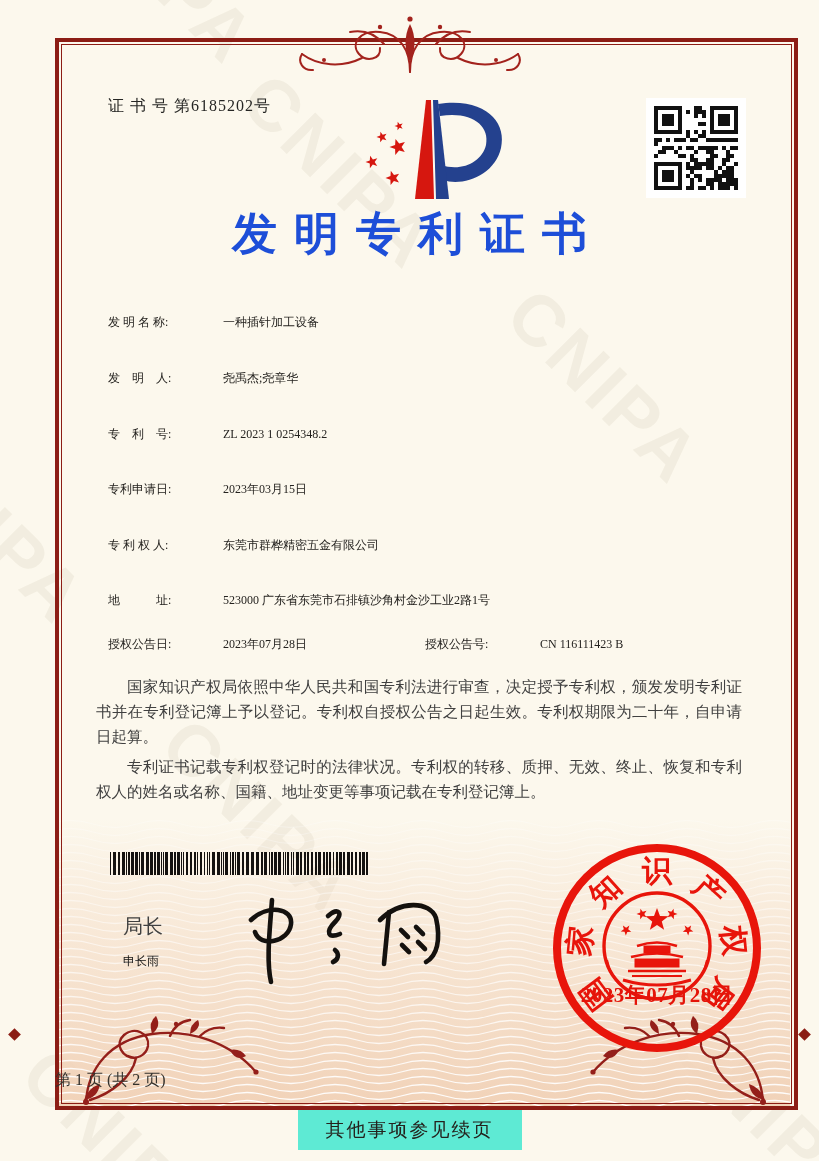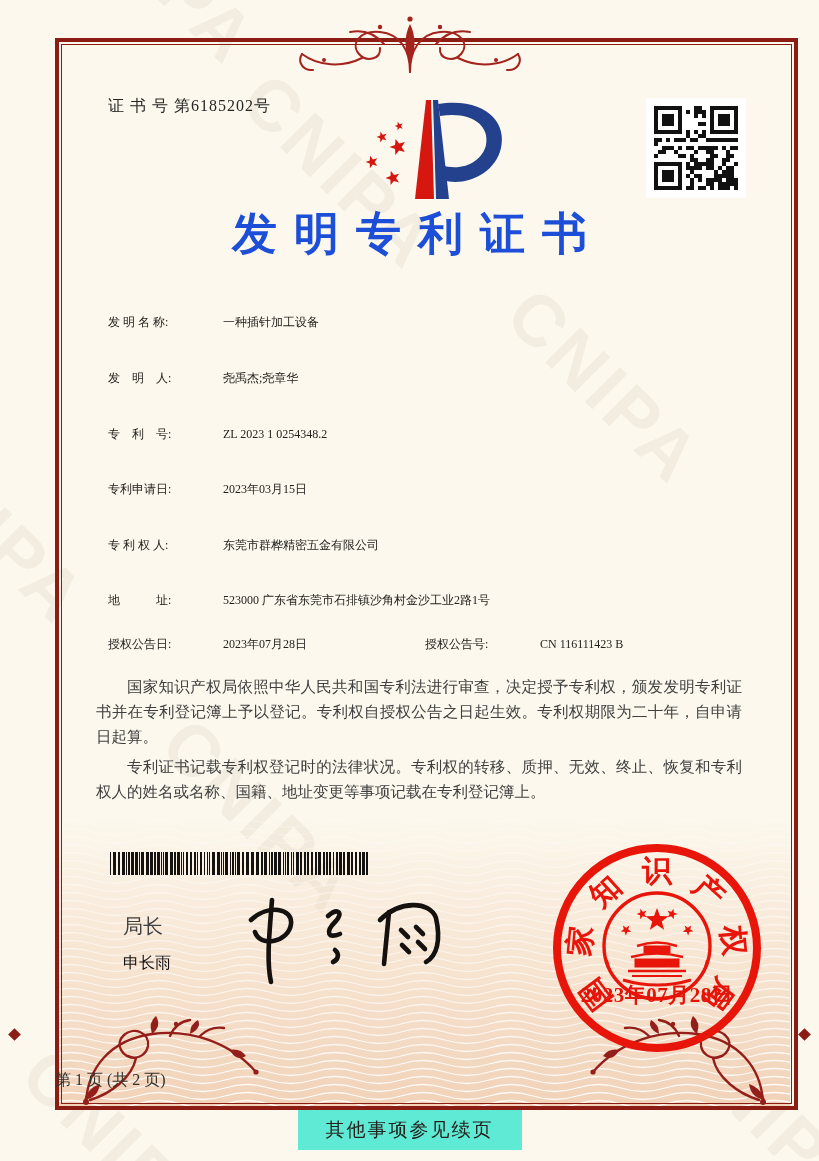--- a/index.html
+++ b/index.html
@@ -36,21 +36,21 @@
 
   #paras{position:absolute;left:96px;top:674px;width:646px;font-size:15.5px;line-height:25px;
          color:#404040;text-align:justify;z-index:5;}
   #paras p{margin:0 0 5px 0;text-indent:2em;}
 
   #barcode{left:110px;top:852px;z-index:5;}
 
   #director-label{left:123px;top:913px;font-family:"Liberation Sans","DejaVu Sans",sans-serif;
                   font-size:20px;color:#404040;z-index:5;}
   #director-name{left:123px;top:953px;font-family:Liberation Mono, monospace;
-                 font-size:16px;color:#121212;z-index:5;}
+                 font-size:12px;color:#121212;z-index:5;}
   #signature{left:238px;top:888px;z-index:5;}
 
   #seal{left:547px;top:838px;z-index:6;}
   #seal-date{left:547px;top:981px;width:220px;text-align:center;font-size:21px;font-weight:bold;
              color:#e41409;letter-spacing:0.5px;z-index:7;}
 
   #page-info{left:55px;top:1070px;width:803px;text-align:left;font-size:16px;color:#33312c;z-index:5;}
 
   #continuation{left:50%;top:1110px;transform:translateX(-50%);background:#5eead4;
                 padding:7px 28px;font-size:19px;color:#24221d;letter-spacing:2px;z-index:5;white-space:nowrap;}

